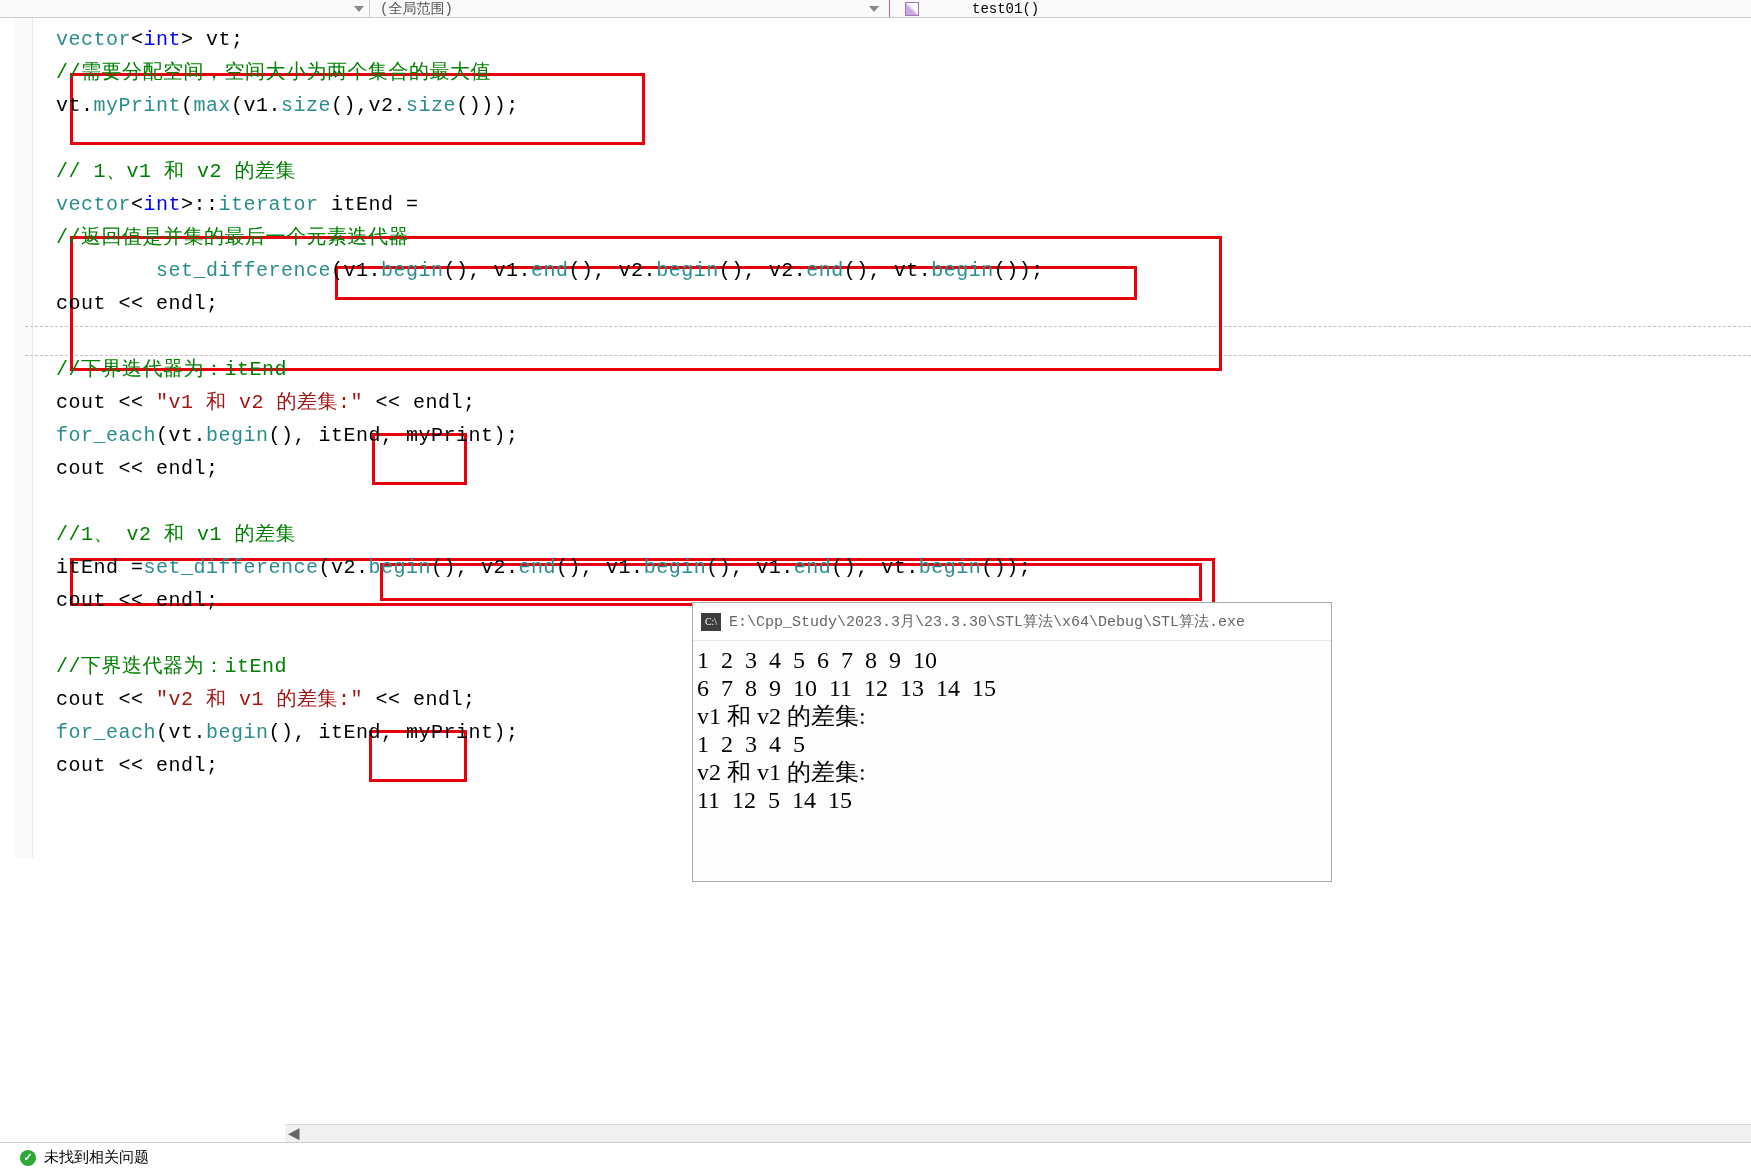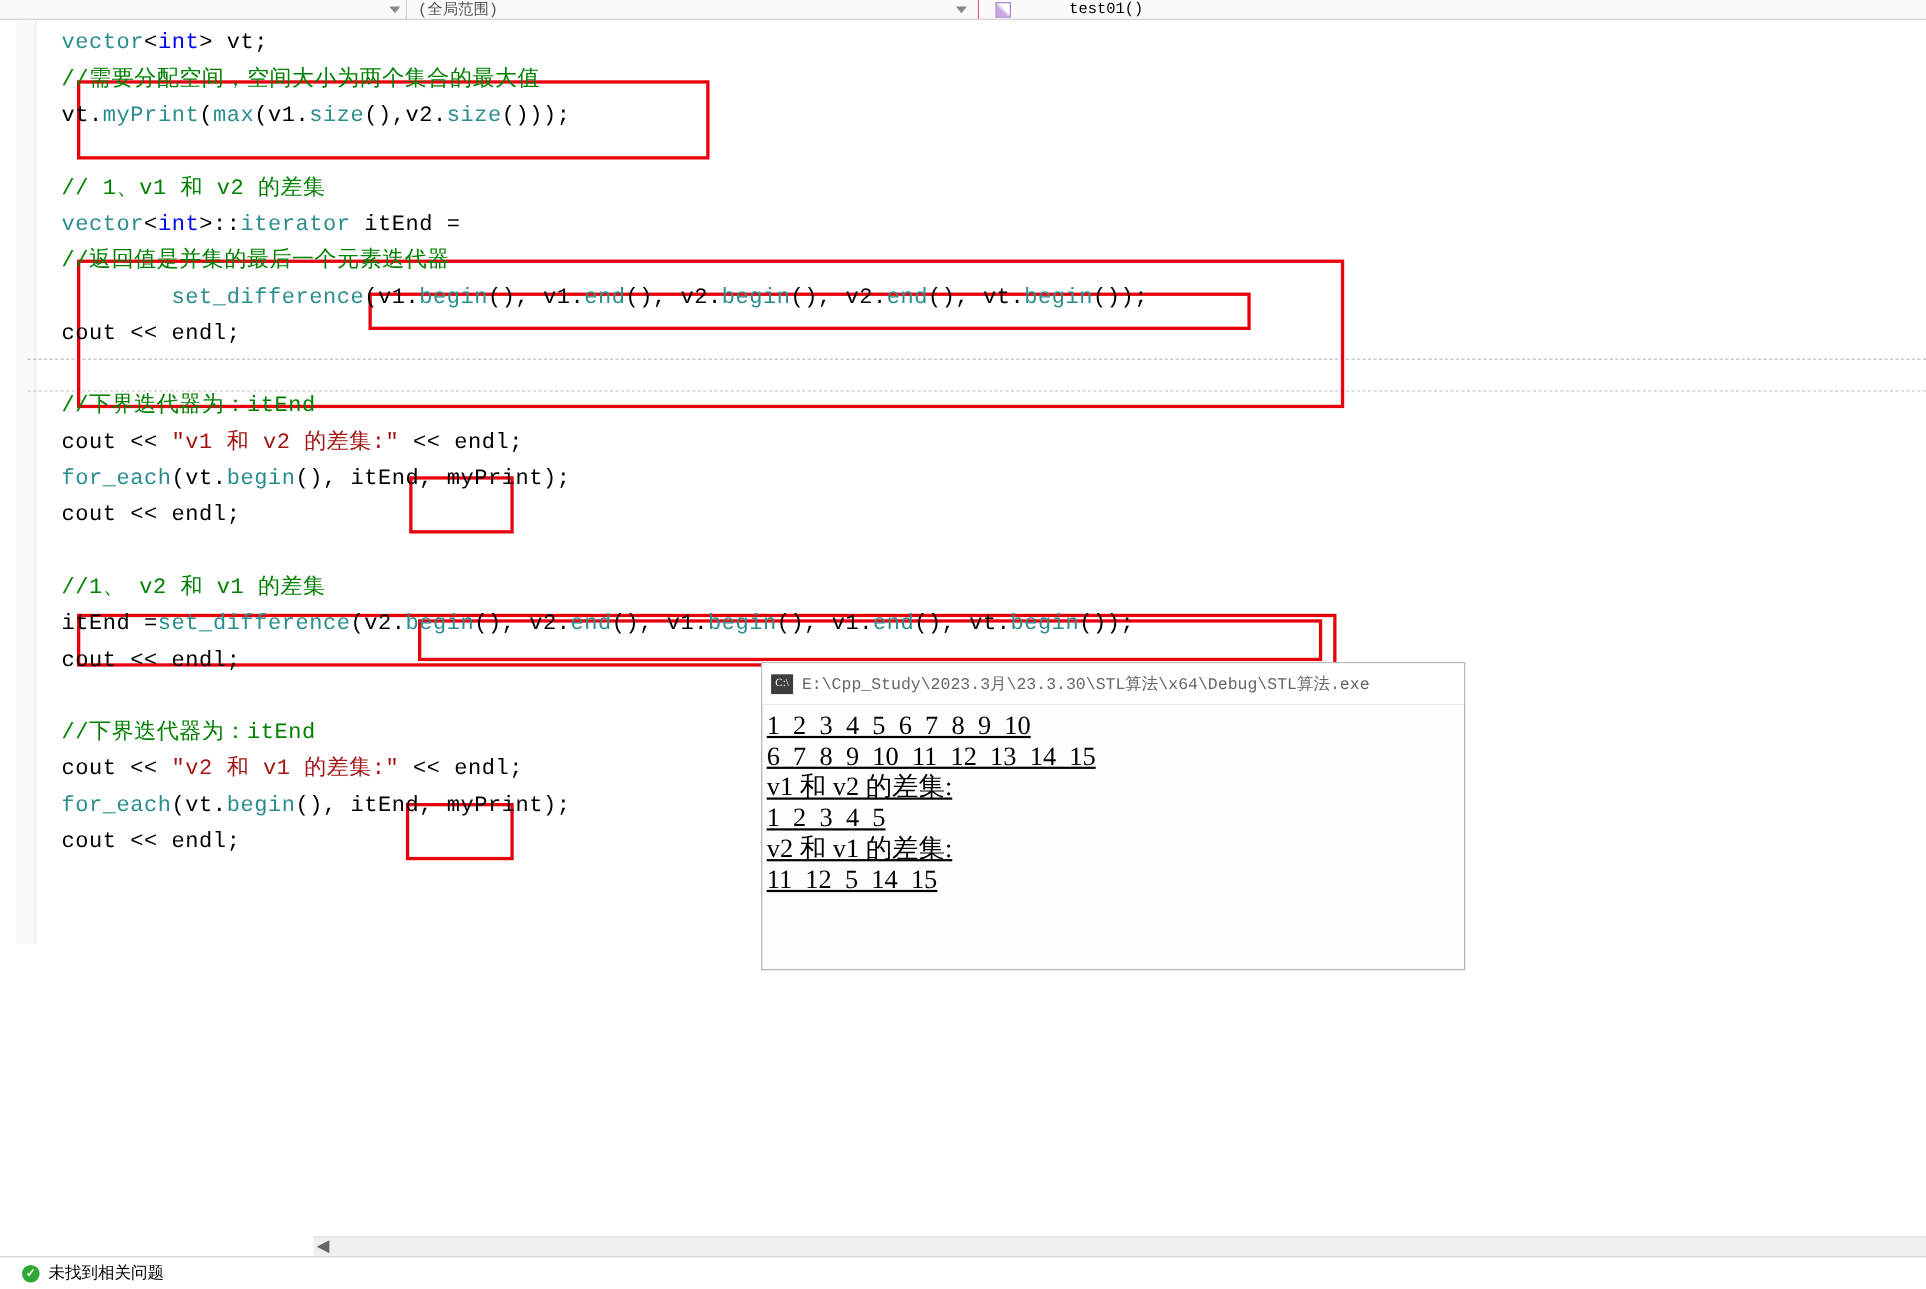--- a/index.html
+++ b/index.html
@@ -131,21 +131,20 @@
 }
 .console-path {
   font-size: 15px;
   color: #666;
   font-family: Liberation Mono, monospace;
 }
 .console-body {
   padding: 5px 4px;
   font-size: 24px;
   line-height: 28px;
-  text-decoration: underline;
 }
 .console-body div { white-space: pre; }
 .bottom-bar {
   position: absolute;
   bottom: 0;
   left: 0;
   right: 0;
   height: 30px;
   border-top: 1px solid #ccc;
   display: flex;

